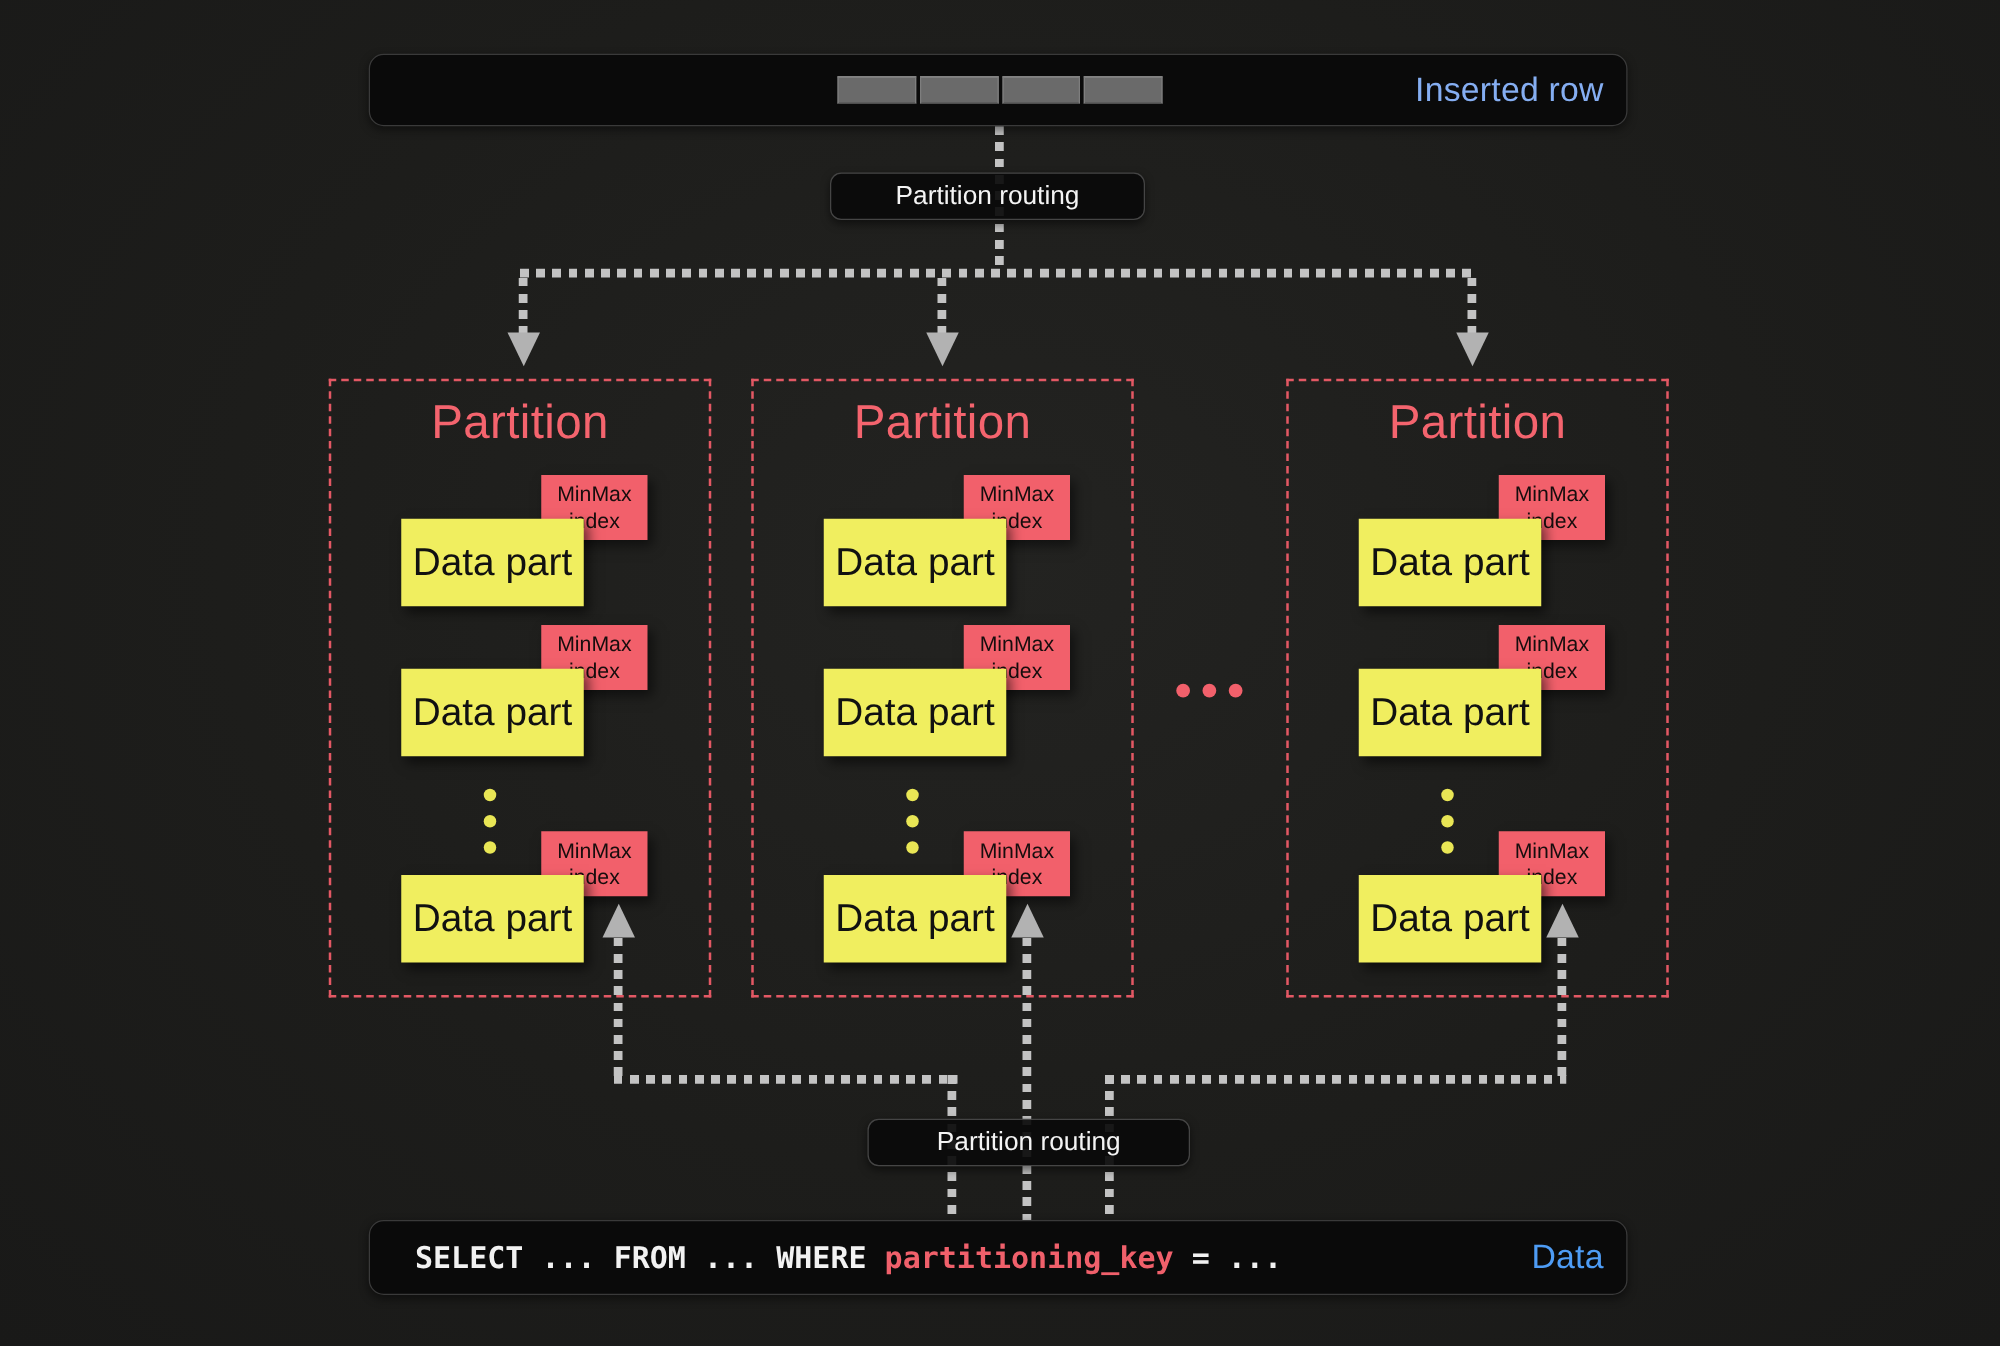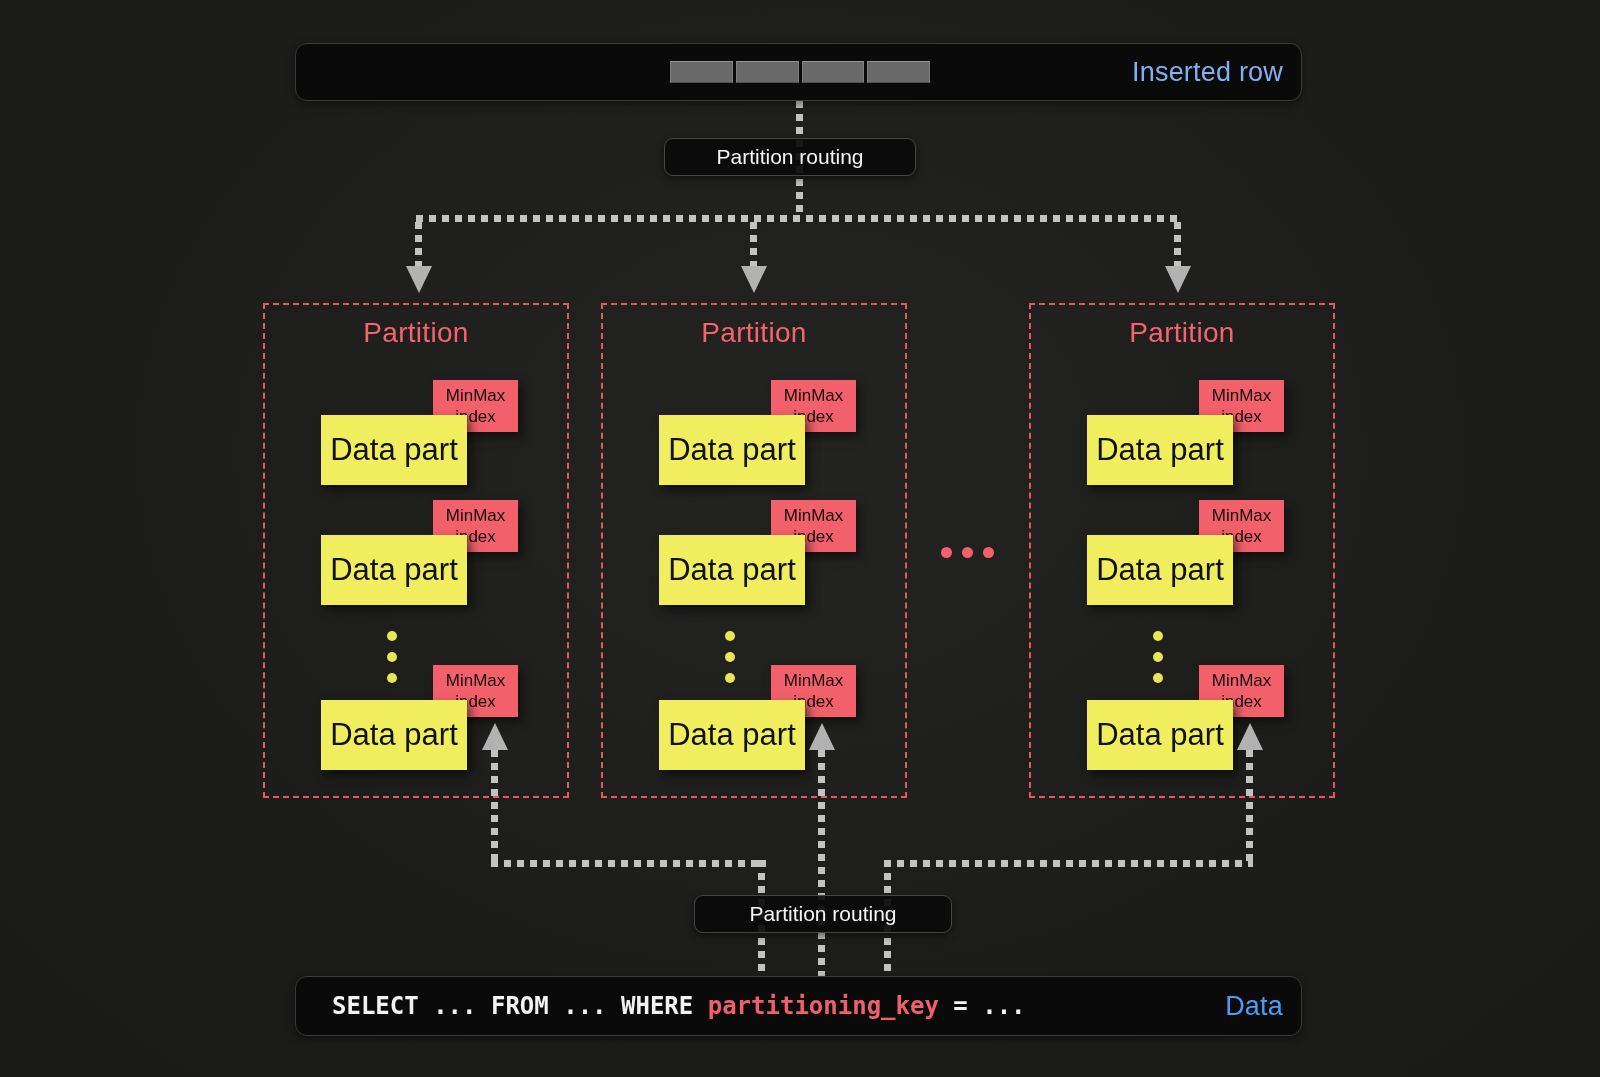--- a/index.html
+++ b/index.html
@@ -92,21 +92,21 @@
   .v-down-right{left:884px;top:860px;height:116px;}
 
   
   .partition{
     position:absolute;top:303px;width:306px;height:495px;
     border:2px dashed #e35864;box-sizing:border-box;z-index:1;
   }
   .p1{left:263px;} .p2{left:601px;} .p3{left:1029px;}
   .partition-title{
     position:absolute;top:12px;left:0;width:100%;text-align:center;
-    color:#f4646e;font-size:28px;letter-spacing:0.3px;
+    color:#f4646e;font-size:38px;letter-spacing:0.3px;
   }
   .datapart{
     position:absolute;left:56px;width:146px;height:70px;background:#f0ee5f;
     box-shadow:4px 5px 9px rgba(0,0,0,0.55);
     display:flex;align-items:center;justify-content:center;
     color:#111;font-size:31px;z-index:2;
   }
   .minmax{
     position:absolute;left:168px;width:85px;height:52px;background:#f2606b;
     box-shadow:4px 5px 9px rgba(0,0,0,0.5);

